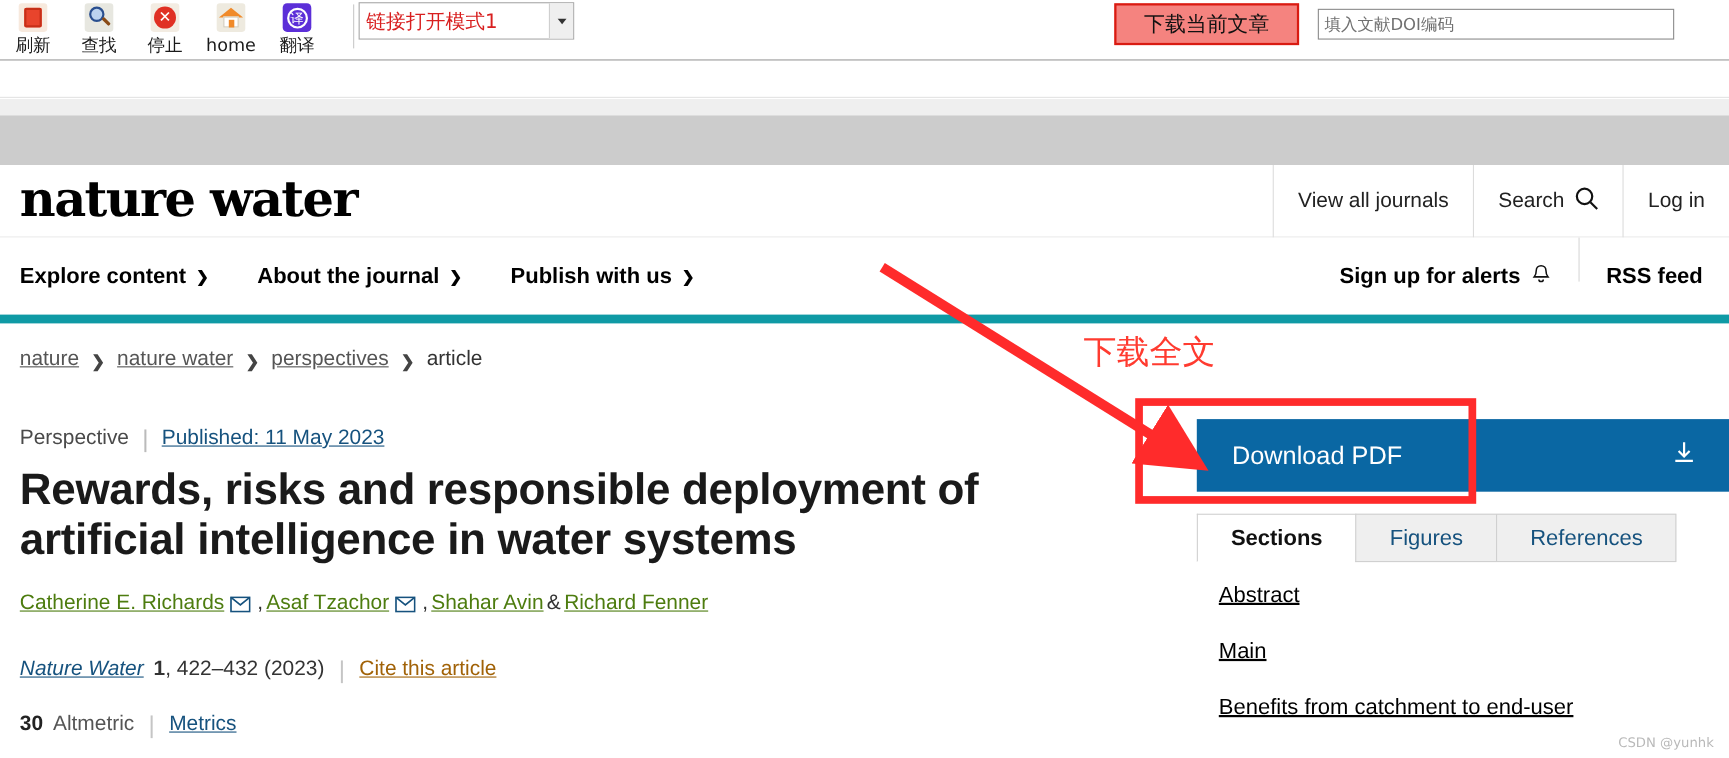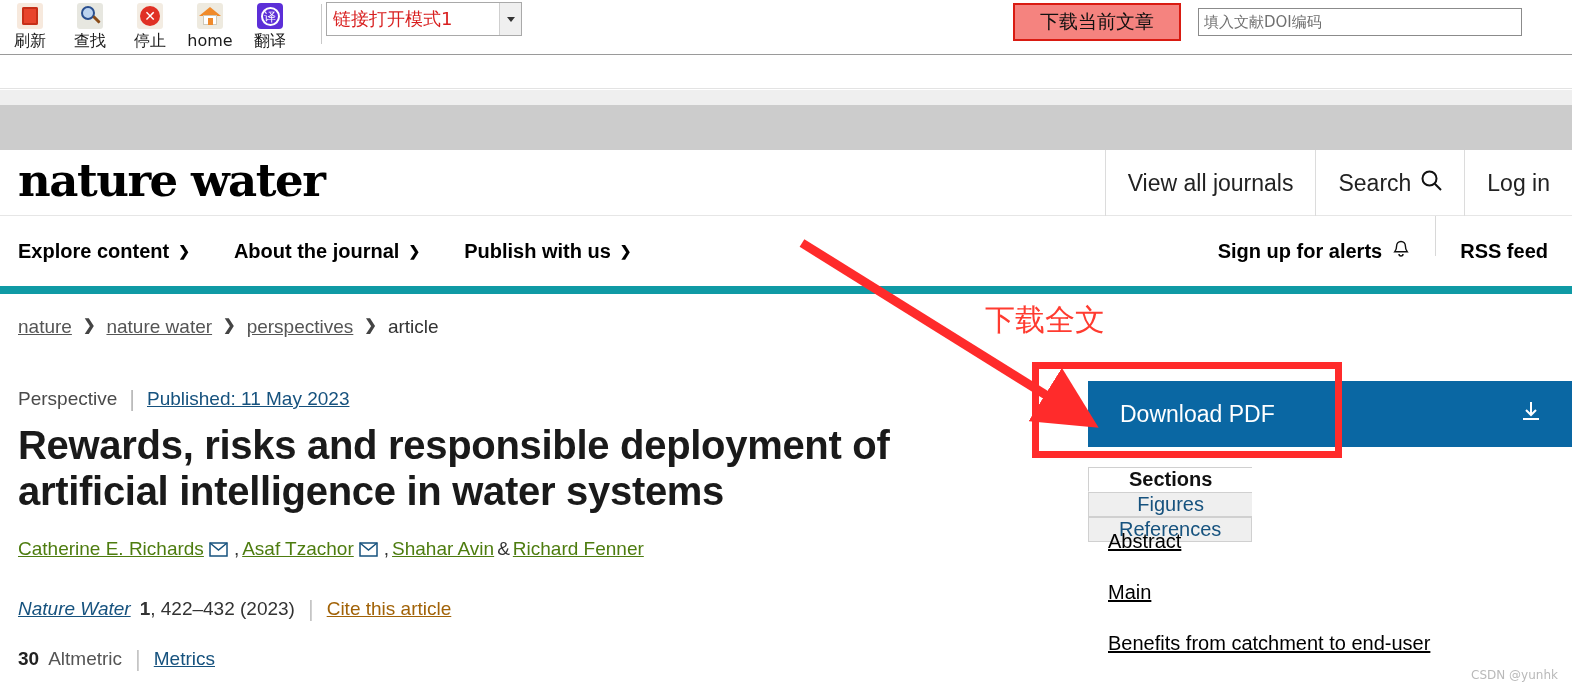--- a/index.html
+++ b/index.html
@@ -141,21 +141,21 @@
     background:#ffffff; border-bottom:1px solid #e6e6e6;
   }
   .logo {
     position:absolute; left:18px; top:4px;
     font-family:"DejaVu Serif","Liberation Serif",serif;
     font-weight:bold; font-size:45px; letter-spacing:-1.5px;
     color:#000;
   }
   .mast-right { position:absolute; right:0; top:0; height:66px; display:flex; align-items:center; }
   .mast-link {
-    font-size:23px; color:#222; padding:0 22px; height:66px;
+    font-size:19px; color:#222; padding:0 22px; height:66px;
     display:flex; align-items:center; cursor:pointer; white-space:nowrap;
   }
   .mast-div { width:1px; height:66px; background:#dcdcdc; }
   .srch-ico { margin-left:9px; display:inline-block; }
 
   
   .navbar {
     position:absolute; left:0; top:216px; width:1572px; height:70px; background:#ffffff;
   }
   .nav-left { position:absolute; left:18px; top:0; height:70px; display:flex; align-items:center; }
@@ -164,21 +164,21 @@
     display:flex; align-items:center; cursor:pointer; white-space:nowrap;
   }
   .caret { margin-left:9px; font-size:14px; }
   .nav-right { position:absolute; right:0; top:0; height:70px; display:flex; }
   .nav-right .nav-item { margin-right:0; padding:0 24px; height:70px; }
   .nav-div { width:1px; height:40px; background:#d8d8d8; }
   .teal-bar { position:absolute; left:0; top:286px; width:1572px; height:8px; background:#0f9aa5; }
 
   
   .crumbs {
-    position:absolute; left:18px; top:316px; display:flex; align-items:flex-start;
+    position:absolute; left:18px; top:316px; display:flex; align-items:flex-end;
     font-size:19px; color:#444;
   }
   .crumb-link { color:#555; text-decoration:underline; cursor:pointer; }
   .crumb-cur { color:#333; }
   .crumb-sep { margin:0 11px; font-weight:bold; color:#444; font-size:15px; }
 
   
   .artmeta {
     position:absolute; left:18px; top:386px; display:flex; align-items:center;
     font-size:19px; color:#4a4a4a;
@@ -217,21 +217,21 @@
   .metricline .pipe { margin:0 13px; color:#c5c5c5; font-size:22px; }
   .metricline .met { color:#16527e; text-decoration:underline; cursor:pointer; }
   .pdfbar2 {
     position:absolute; left:1088px; top:381px; width:520px; height:66px;
     background:#0a67a3;
     display:flex; align-items:center; cursor:pointer;
   }
   .pdfbar2 .lbl { color:#fff; font-size:23px; margin-left:32px; }
   .pdfbar2 .dlico { position:absolute; right:66px; color:#fff; font-size:22px; }
 
-  .tabs { position:absolute; left:1088px; top:467px; display:flex; height:44px;flex-direction:column; }
+  .tabs { position:absolute; left:1088px; top:467px; display:flex; height:44px; }
   .tab {
     height:44px; display:flex; align-items:center; justify-content:center;
     padding:0 30px; font-size:20px; cursor:pointer;
     border:1px solid #d0d0d0; border-right:none;
     background:#efefef; color:#16527e;
   }
   .tab:last-child { border-right:1px solid #d0d0d0; }
   .tab.active { background:#ffffff; color:#111; font-weight:bold; border-bottom-color:#ffffff; }
 
   .toc { position:absolute; left:1108px; top:530px; width:460px; }

